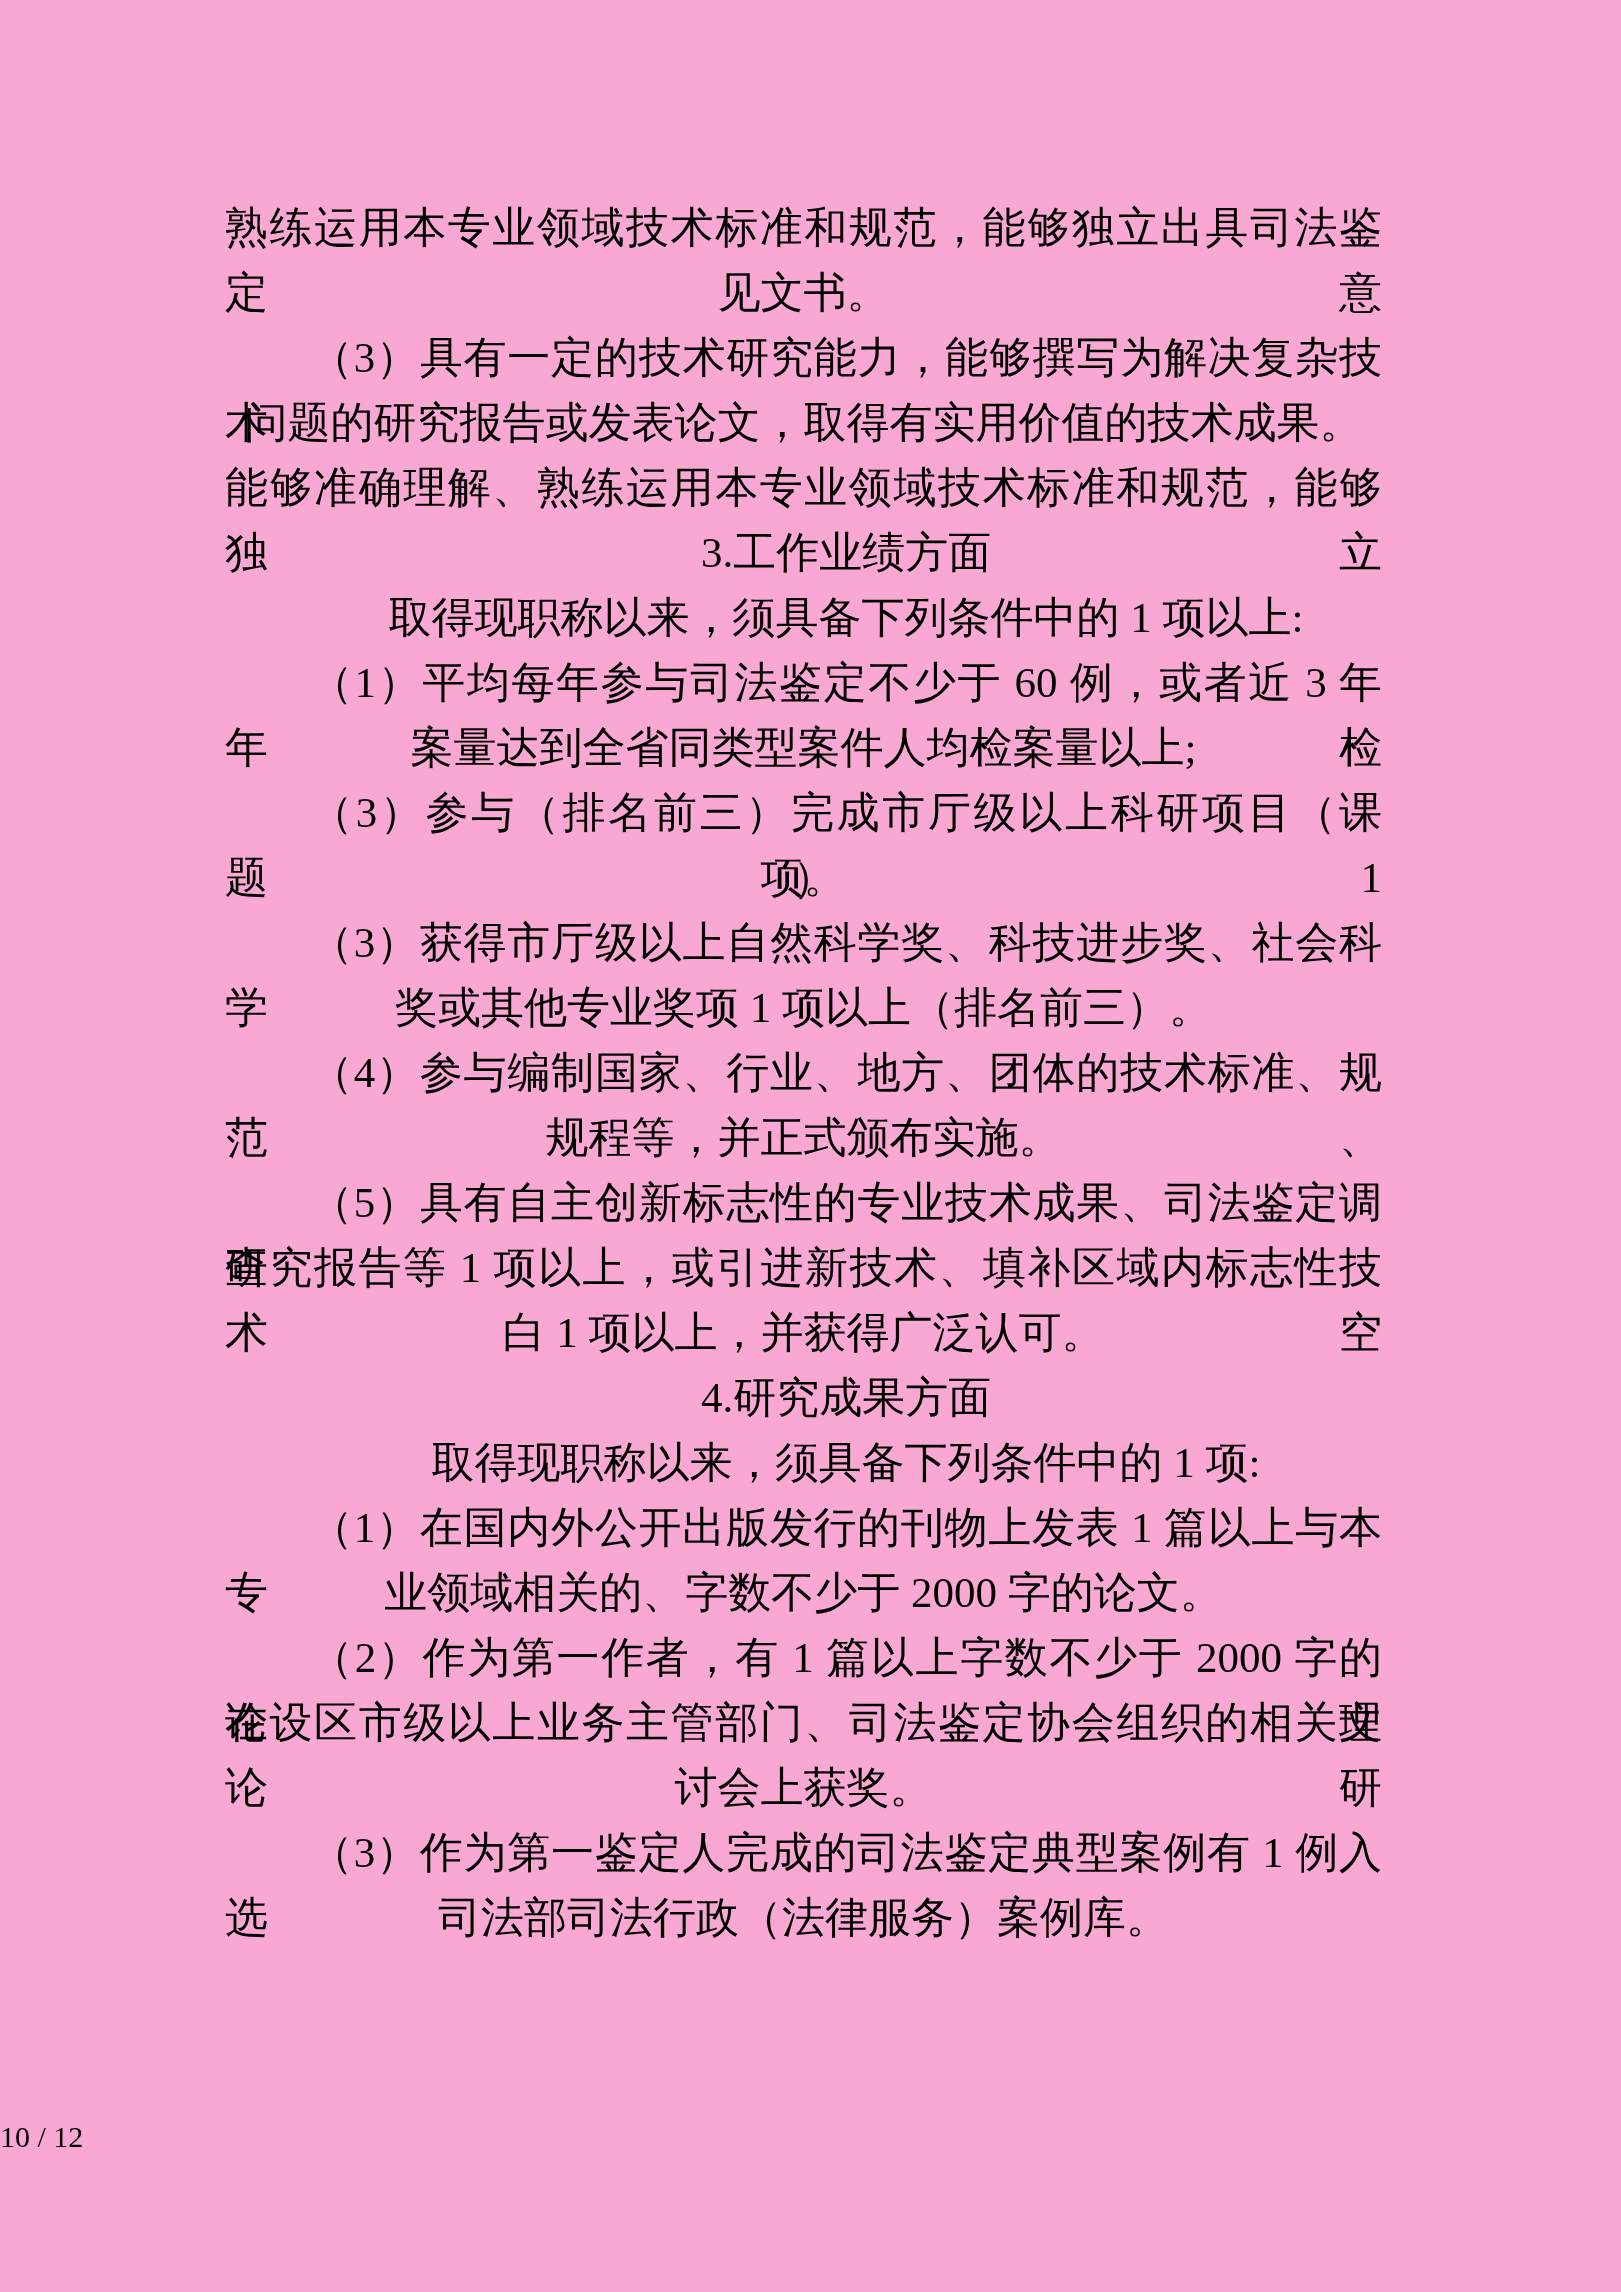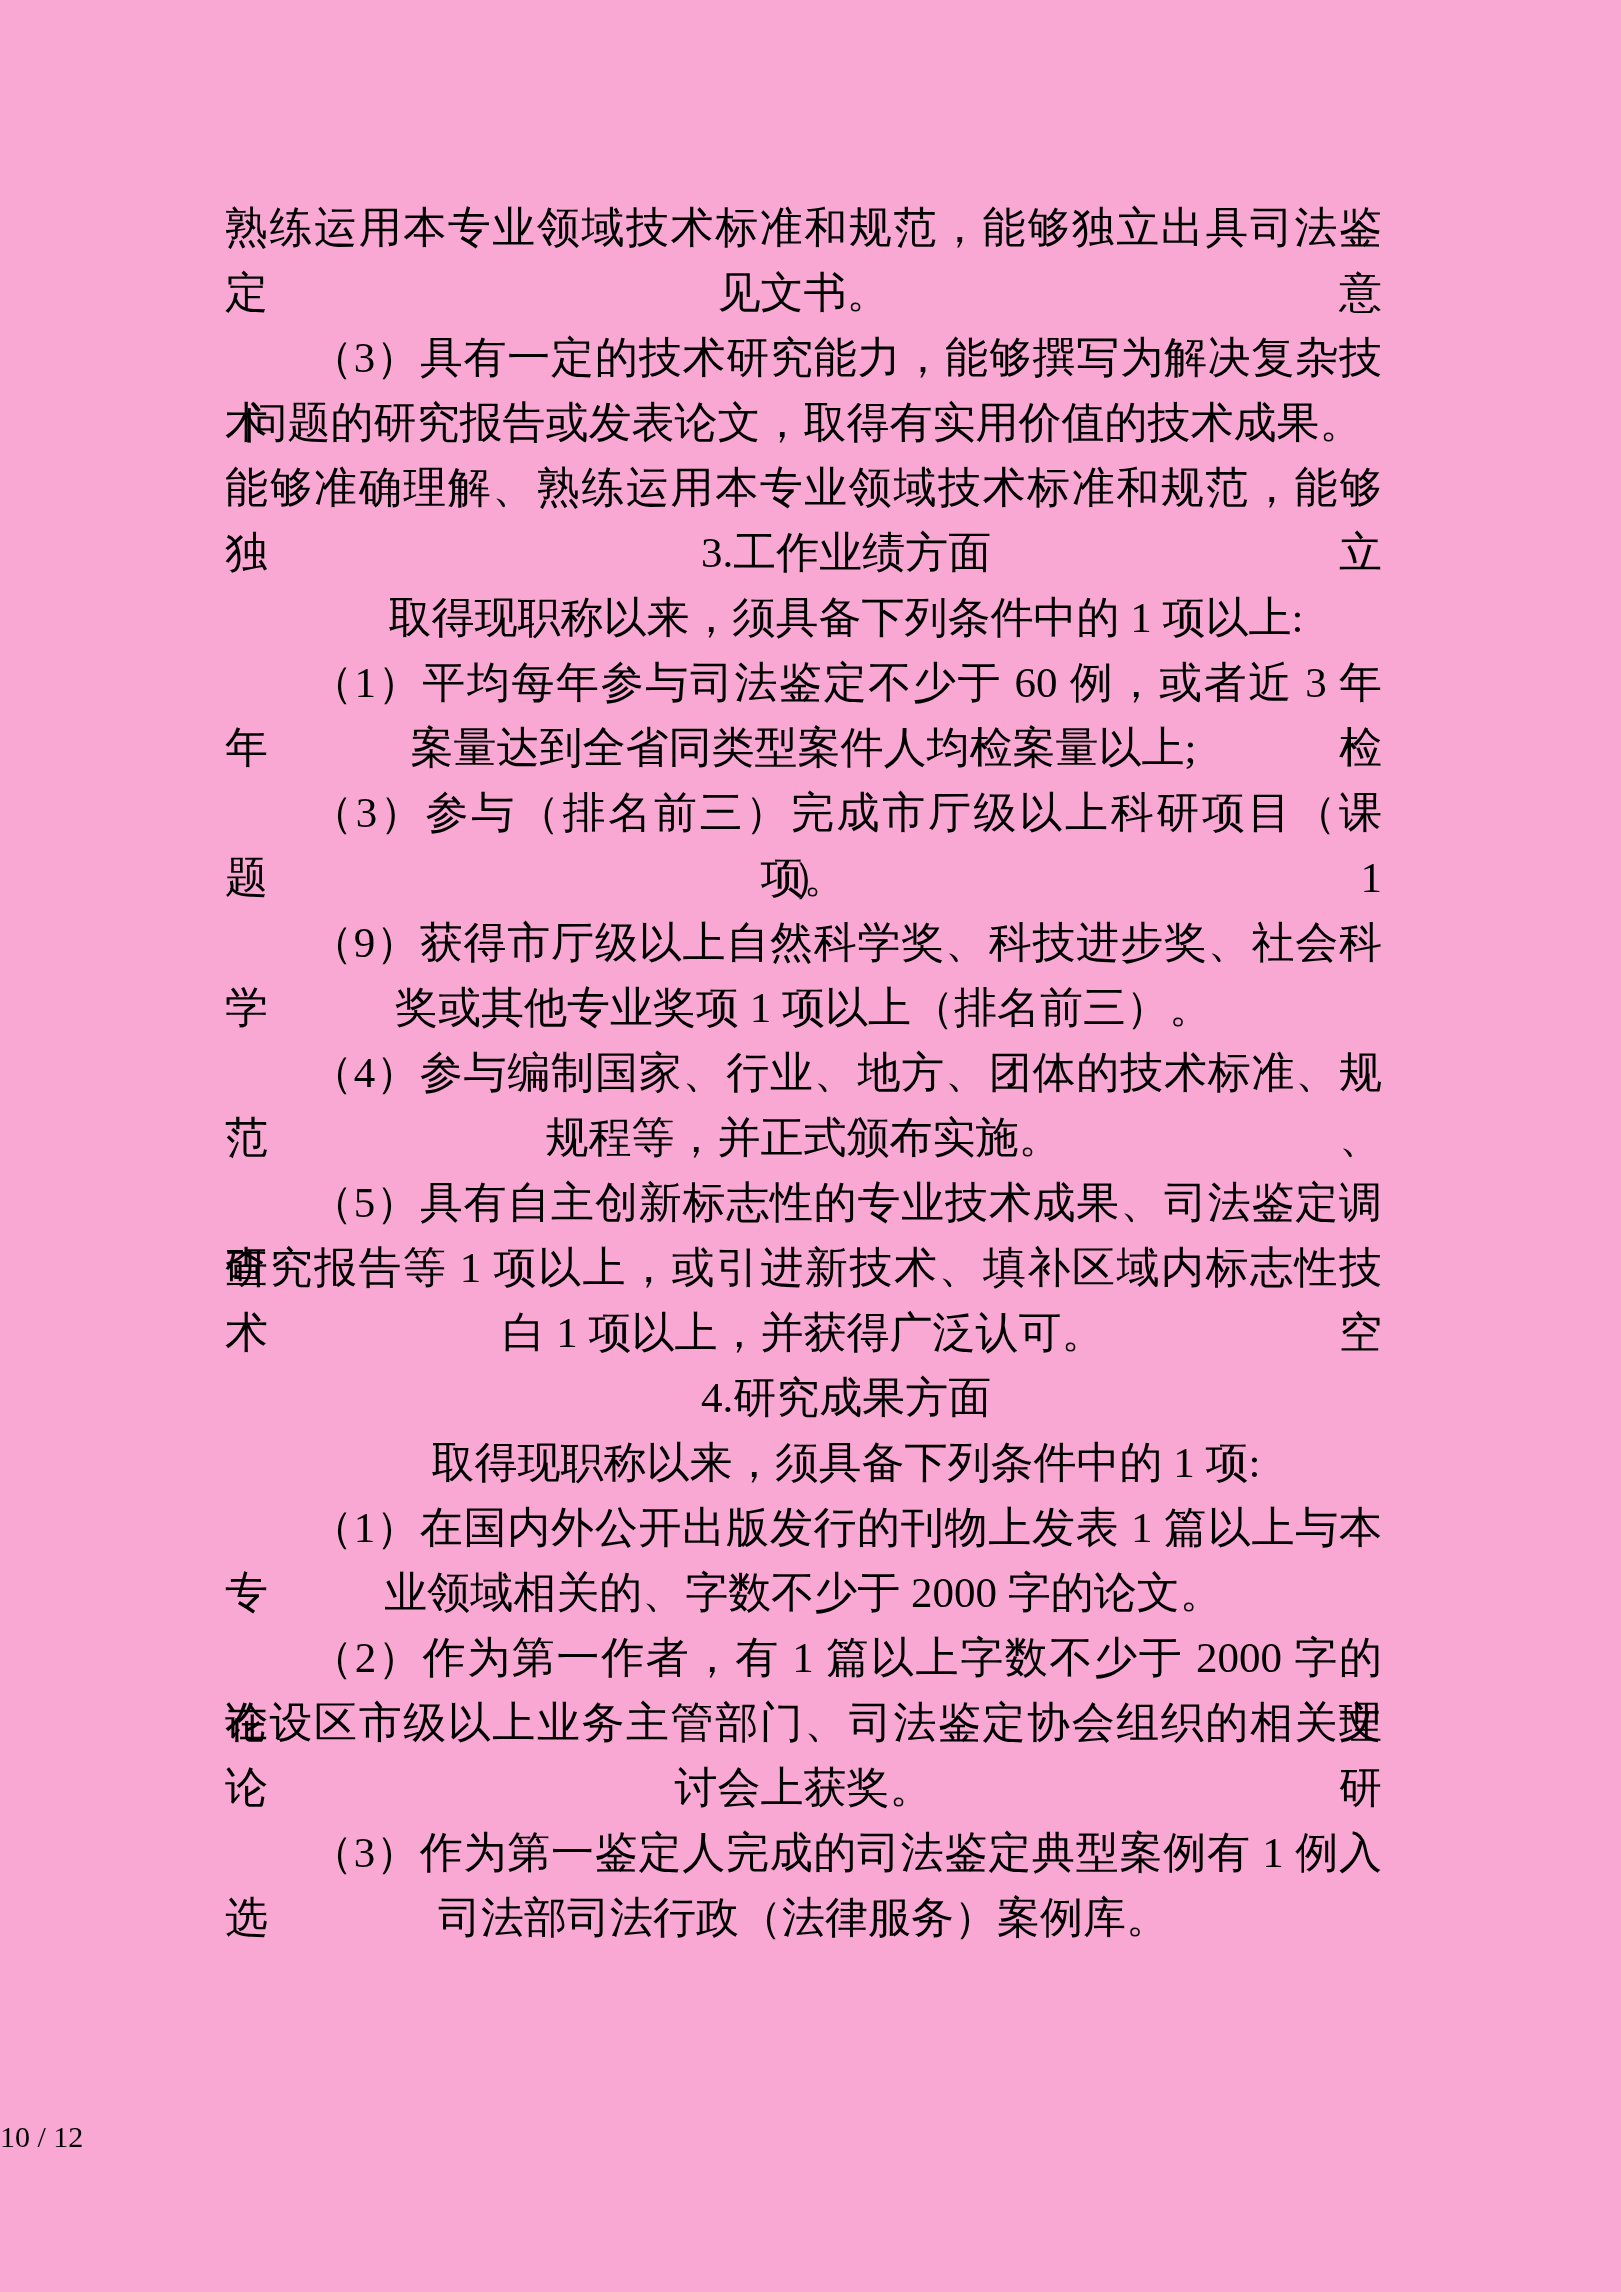--- a/index.html
+++ b/index.html
@@ -58,21 +58,21 @@
       <div class="line">见文书。</div>
       <div class="line indent stretch">（3）具有一定的技术研究能力，能够撰写为解决复杂技术</div>
       <div class="line">问题的研究报告或发表论文，取得有实用价值的技术成果。</div>
       <div class="line stretch">能够准确理解、熟练运用本专业领域技术标准和规范，能够独立</div>
       <div class="line indent">3.工作业绩方面</div>
       <div class="line indent">取得现职称以来，须具备下列条件中的 1 项以上:</div>
       <div class="line indent stretch">（1）平均每年参与司法鉴定不少于 60 例，或者近 3 年年检</div>
       <div class="line">案量达到全省同类型案件人均检案量以上;</div>
       <div class="line indent stretch">（3）参与（排名前三）完成市厅级以上科研项目（课题）1</div>
       <div class="line">项。</div>
-      <div class="line indent stretch">（9）获得市厅级以上自然科学奖、科技进步奖、社会科学</div>
+      <div class="line indent stretch">（3）获得市厅级以上自然科学奖、科技进步奖、社会科学</div>
       <div class="line">奖或其他专业奖项 1 项以上（排名前三）。</div>
       <div class="line indent stretch">（4）参与编制国家、行业、地方、团体的技术标准、规范、</div>
       <div class="line">规程等，并正式颁布实施。</div>
       <div class="line indent stretch">（5）具有自主创新标志性的专业技术成果、司法鉴定调查</div>
       <div class="line stretch">研究报告等 1 项以上，或引进新技术、填补区域内标志性技术空</div>
       <div class="line">白 1 项以上，并获得广泛认可。</div>
       <div class="line indent">4.研究成果方面</div>
       <div class="line indent">取得现职称以来，须具备下列条件中的 1 项:</div>
       <div class="line indent stretch">（1）在国内外公开出版发行的刊物上发表 1 篇以上与本专</div>
       <div class="line">业领域相关的、字数不少于 2000 字的论文。</div>

